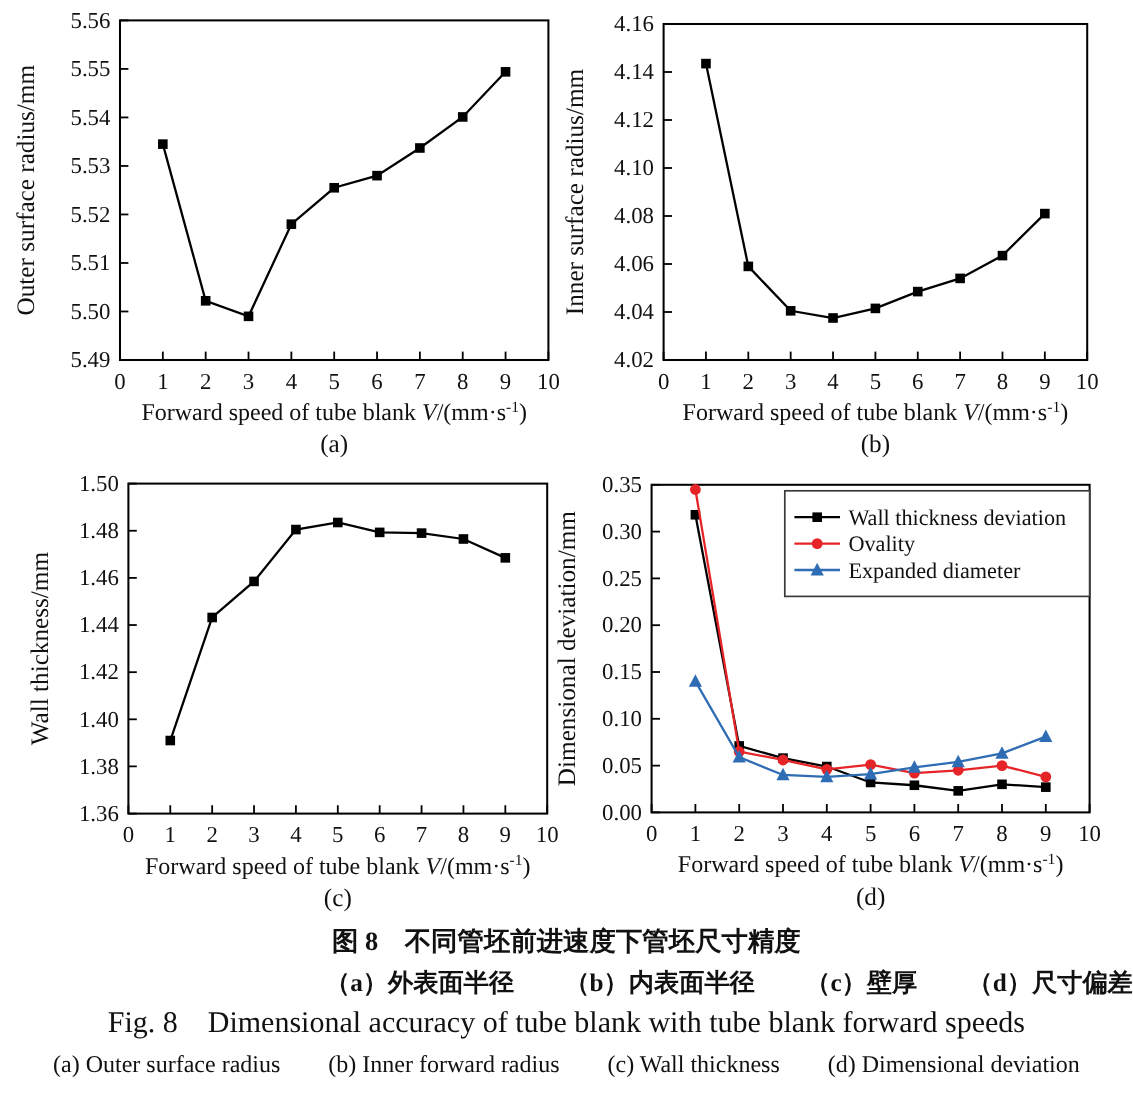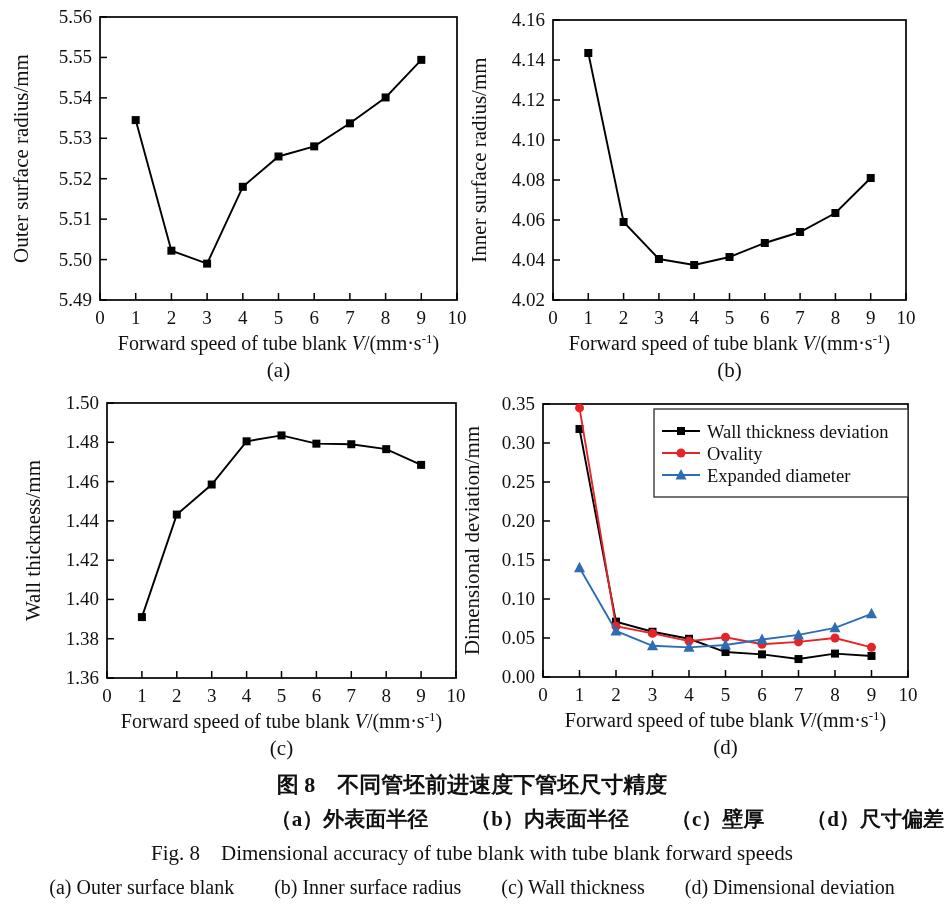--- a/index.html
+++ b/index.html
@@ -4,21 +4,21 @@
 <style>
   html, body { margin: 0; padding: 0; background: #ffffff; }
   body { width: 944px; height: 920px; font-family: "Liberation Serif", serif; }
   .figure { position: relative; width: 944px; height: 920px; background: #ffffff; overflow: hidden; }
   #charts-svg { display: block; }
   #charts-svg text { font-family: "Liberation Serif", serif; fill: #111111; }
   .caption { margin-top: 2px; text-align: center; color: #111111; }
   .cap-line { line-height: 34px; white-space: nowrap; }
   .cap-cn-title { font-size: 22px; font-weight: 600; }
   .cap-cn-sub   { font-size: 21px; font-weight: 600; text-align: right; }
-  .cap-en-title { font-size: 21px; }
+  .cap-en-title { font-size: 25px; }
   .cap-en-sub   { font-size: 20px; }
 </style>
 </head>
 <body>
 
 <div class="figure">
   <svg id="charts-svg" width="944" height="766" viewBox="0 0 944 766">
       <g>
         <rect x="100" y="17" width="357" height="283" fill="none" stroke="#000" stroke-width="1.7"></rect>
         <g>
@@ -299,15 +299,15 @@
             <path d="M 681,469 L 686.5,479.5 L 675.5,479.5 Z" fill="#2e6db4"></path>
             <text x="707" y="481.5" font-size="18.5">Expanded diameter</text>
           </g>
         </g>
       </g>
     </svg>
   <div class="caption">
     <div class="cap-line cap-cn-title">图 8　不同管坯前进速度下管坯尺寸精度</div>
     <div class="cap-line cap-cn-sub">（a）外表面半径　　（b）内表面半径　　（c）壁厚　　（d）尺寸偏差</div>
     <div class="cap-line cap-en-title">Fig. 8　Dimensional accuracy of tube blank with tube blank forward speeds</div>
-    <div class="cap-line cap-en-sub">(a) Outer surface blank　　(b) Inner surface radius　　(c) Wall thickness　　(d) Dimensional deviation</div>
+    <div class="cap-line cap-en-sub">(a) Outer surface radius　　(b) Inner forward radius　　(c) Wall thickness　　(d) Dimensional deviation</div>
   </div>
 </div>
 
 </body></html>

